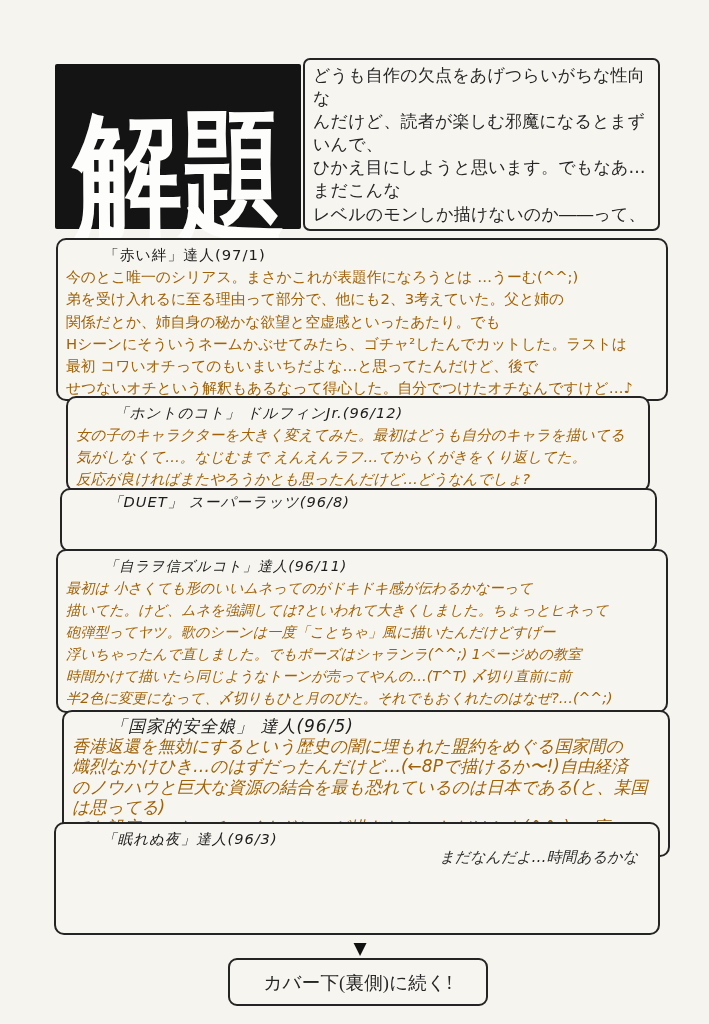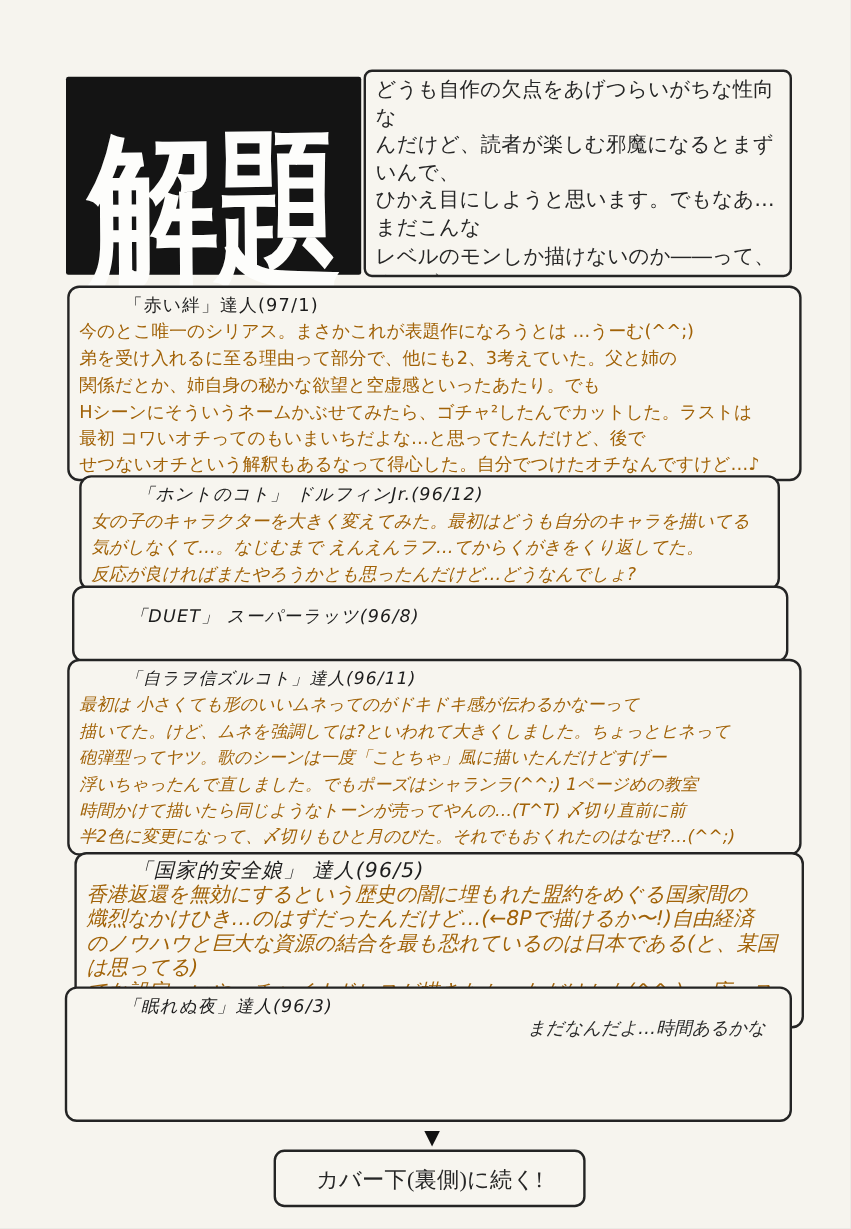--- a/index.html
+++ b/index.html
@@ -58,21 +58,21 @@
     color:#1d1d1d;
     letter-spacing:1px;
   }
   .sec-body{
     white-space:pre-line;
     color:#a16207;
   }
   
   #sec-1{left:56px;top:238px;width:612px;height:163px;font-size:14.8px;line-height:22.2px;}
   #sec-2{left:66px;top:396px;width:584px;height:96px;font-size:14.6px;line-height:22px;}
-  #sec-3{left:60px;top:488px;width:597px;height:64px;font-size:14.6px;line-height:19.5px;padding-top:14px;}
+  #sec-3{left:60px;top:488px;width:597px;height:64px;font-size:14.6px;line-height:19.5px;padding-top:2px;}
   #sec-4{left:56px;top:549px;width:612px;height:164px;font-size:14.2px;line-height:22px;}
   #sec-5{left:62px;top:710px;width:608px;height:147px;font-size:17px;line-height:20.2px;}
   #sec-6{left:54px;top:822px;width:606px;height:113px;font-size:14.6px;line-height:22.5px;}
   .side-note{
     display:block;
     text-align:right;
     font-size:15px;
     line-height:13px;
     padding-right:12px;
     color:#2b2b2b;

